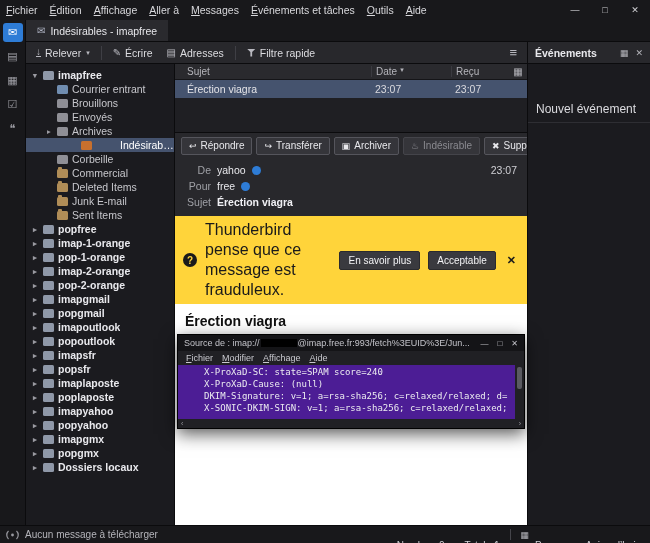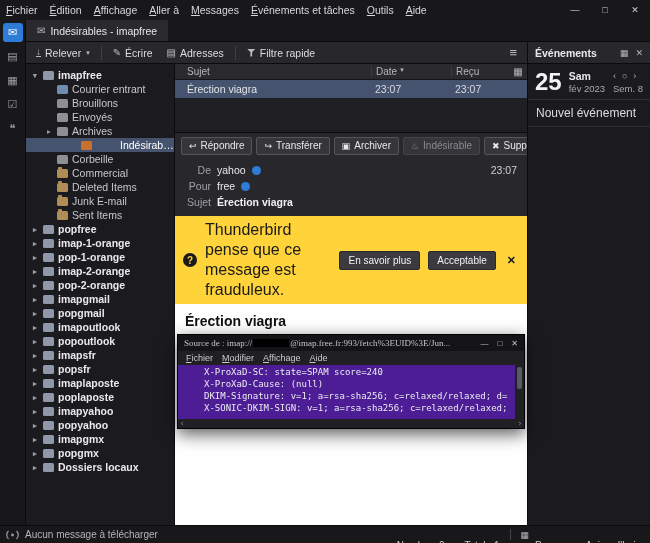--- a/index.html
+++ b/index.html
@@ -104,34 +104,34 @@
   .banner-btn { background:#3a3a3f; color:#f3f3f5; font-size:10px; padding:3px 8px; border-radius:2px; border:1px solid #2a2a2e; white-space:nowrap; }
   .banner-close { font-size:11px; font-weight:700; padding:0 3px; }
 
   
   .body-pane { flex:1; background:var(--body-bg,#fff); position:relative; min-height:0; }
   .body-heading { padding:9px 10px; font-size:14px; font-weight:700; color:#111; }
 
   
   .source-window { position:absolute; left:2px; right:2px; top:30px; height:95px; background:#202024; border:1px solid #000; box-shadow:0 5px 16px rgba(0,0,0,.65); display:flex; flex-direction:column; }
   .src-titlebar { height:16px; background:#141417; display:flex; align-items:center; padding:0 6px; font-size:9px; color:#c3c3c9; white-space:nowrap; overflow:hidden; flex:none; }
-  .src-title { display:flex; align-items:center; overflow:hidden;font-family:Liberation Serif, serif; }
+  .src-title { display:flex; align-items:center; overflow:hidden; }
   .redacted { display:inline-block; width:36px; height:8px; background:#000; margin:0 1px; flex:none; }
   .src-controls { margin-left:auto; display:flex; gap:9px; font-size:8px; color:#c3c3c9; flex:none; padding-left:8px; }
   .src-menubar { height:14px; display:flex; gap:1px; align-items:center; font-size:9px; color:#c9c9cf; padding:0 4px; background:#202024; flex:none; }
   .src-menu-item { display:inline-block; padding:0 4px; }
   .src-menu-item::first-letter { text-decoration:underline; }
   .src-body { flex:1; display:flex; min-height:0; background:#4c1d95; }
   .src-content { flex:1; font-family:"DejaVu Sans Mono", monospace; font-size:9px; line-height:12px; color:#ececf0; padding:1px 0 0 26px; white-space:pre; overflow:hidden; }
   .src-vscroll { width:9px; background:#202024; position:relative; flex:none; }
   .src-vthumb { position:absolute; top:2px; left:2px; width:5px; height:22px; background:#5a5a61; border-radius:2px; }
   .src-hscroll { height:9px; background:#202024; display:flex; align-items:center; justify-content:space-between; padding:0 3px; font-size:7px; color:#9a9aa1; flex:none; }
 
   
-  .events-panel { width:123px; background:#1b1b1f; border-left:1px solid #0b0b0d; display:flex; flex-direction:column; flex:none; }
+  .events-panel { width:123px; background:#1b1b1f; border-left:1px solid #0b0b0d; display:flex; flex-direction:column; flex:none;gap:32px; }
   .events-header { height:22px; background:#28282c; display:flex; align-items:center; padding:0 7px; border-bottom:1px solid #0b0b0d; font-size:10.5px; font-weight:700; color:#e8e8ec; flex:none; }
   .ev-icons { margin-left:auto; display:flex; gap:7px; font-size:9px; color:#b4b4ba; font-weight:400; }
   .date-block { padding:6px 7px 5px; display:grid; grid-template-columns:auto 1fr auto; column-gap:7px; row-gap:1px; border-bottom:1px solid #2e2e33; align-items:center; }
   .day-num { grid-row:1/3; font-size:24px; font-weight:700; color:#f2f2f5; line-height:1; }
   .weekday { font-size:10.5px; font-weight:700; color:#e8e8ec; }
   .nav { display:flex; gap:6px; font-size:9px; color:#b4b4ba; }
   .monthyear { font-size:9.5px; color:#a9a9b0; }
   .week { font-size:9.5px; color:#a9a9b0; text-align:right; }
   .new-event { padding:6px 8px; font-size:12px; color:#dcdce0; border-bottom:1px solid #2e2e33; text-align:left; width:100%; }
   .events-empty { flex:1; }
@@ -488,31 +488,20 @@
         </div>
 
         <div class="events-panel">
           <div class="events-header">
             <span>Événements</span>
             <span class="ev-icons">
               <span>▦</span>
               <span>✕</span>
             </span>
           </div>
-          <div class="date-block">
-            <div class="day-num">25</div>
-            <div class="weekday">Sam</div>
-            <div class="nav">
-              <span>‹</span>
-              <span>○</span>
-              <span>›</span>
-            </div>
-            <div class="monthyear">fév 2023</div>
-            <div class="week">Sem. 8</div>
-          </div>
           <button class="new-event">Nouvel événement</button>
           <div class="events-empty"></div>
         </div>
 
       </div>
     </div>
   </div>
 
   <div class="statusbar">
     <svg width="13" height="10" viewBox="0 0 13 10">

